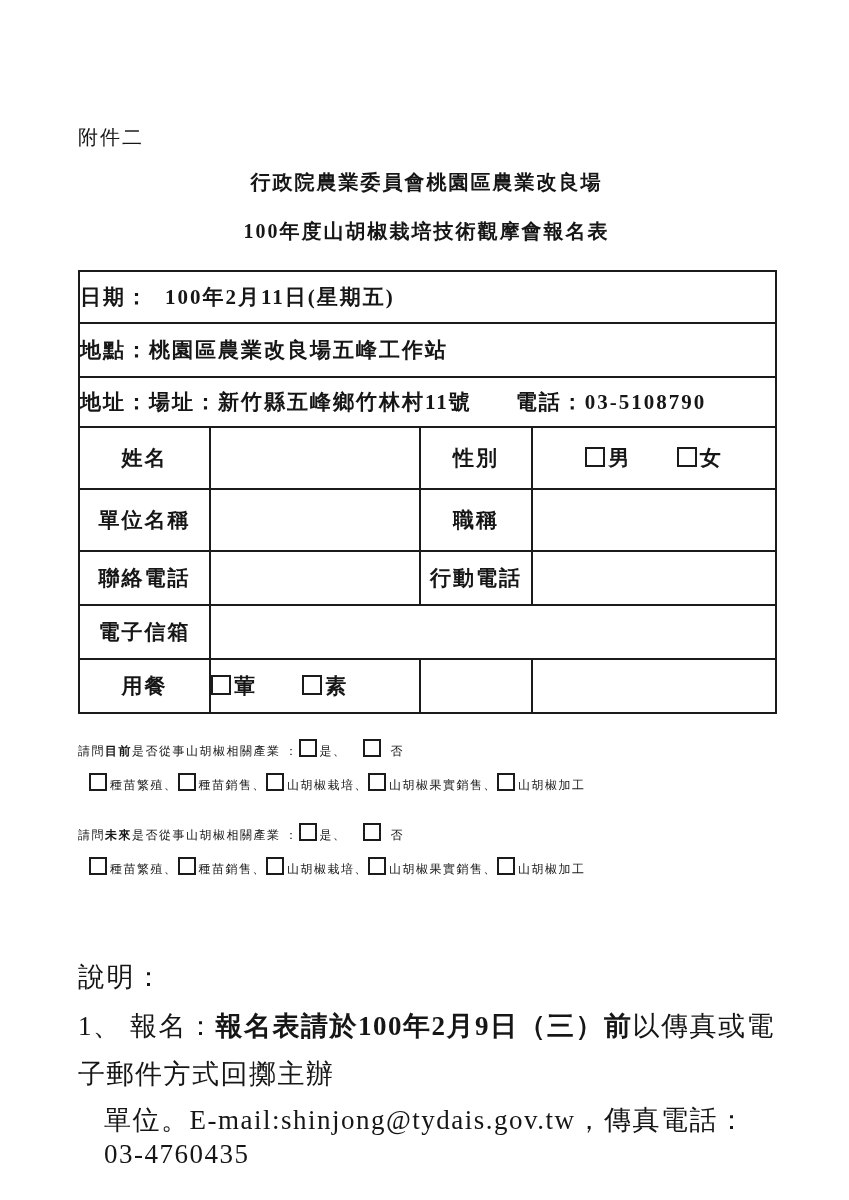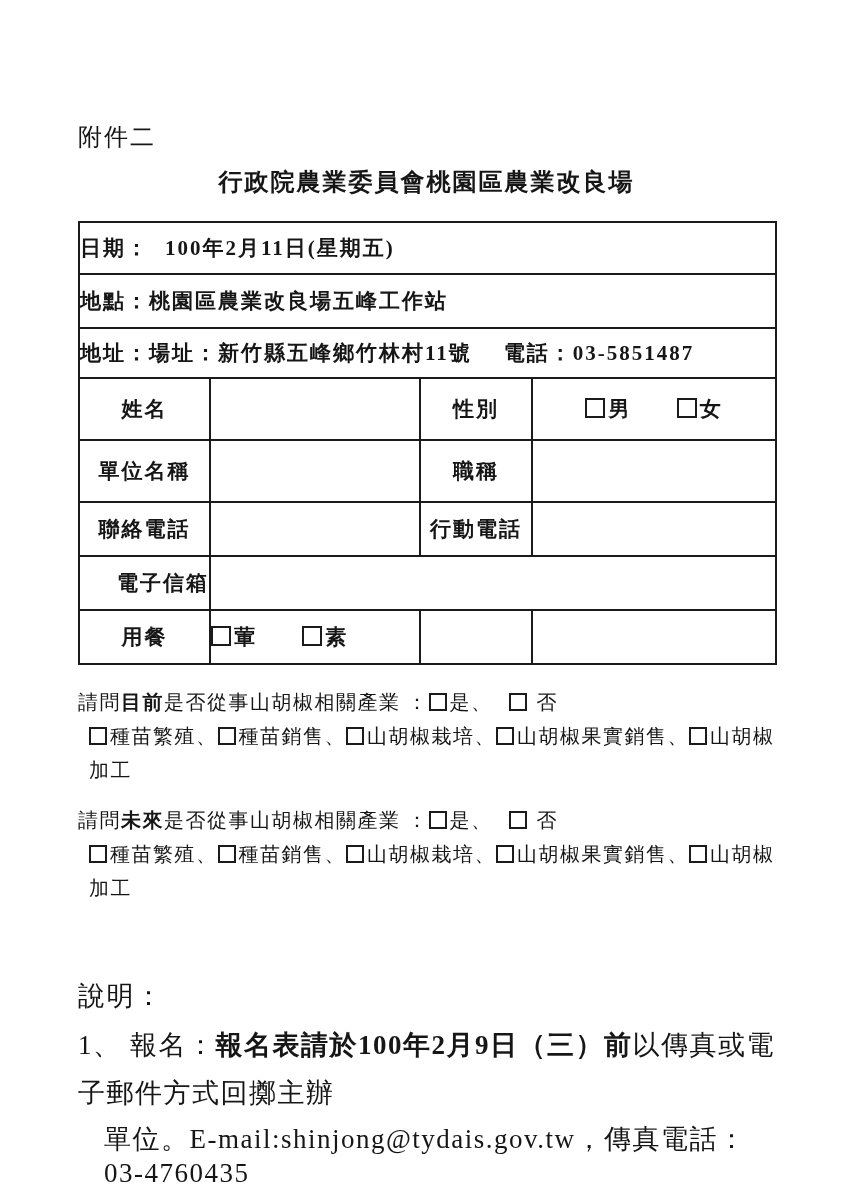--- a/index.html
+++ b/index.html
@@ -4,59 +4,59 @@
 <style>
   html,body{margin:0;padding:0;}
   body{
     width:849px;height:1200px;
     background:#ffffff;color:#161616;
     font-family:"Liberation Serif","DejaVu Serif",serif;
     overflow:hidden;
   }
   .page{padding:124px 74px 0 78px;box-sizing:border-box;}
 
-  .attachment{font-size:24px;line-height:26px;letter-spacing:2px;}
+  .attachment{font-size:20px;line-height:26px;letter-spacing:2px;}
 
   .titles{text-align:center;margin-top:7px;}
-  .title{font-size:24px;font-weight:bold;letter-spacing:2px;line-height:33px;margin:16px;}
+  .title{font-size:20px;font-weight:bold;letter-spacing:2px;line-height:33px;margin:16px;}
 
   table.reg{
     border-collapse:collapse;table-layout:fixed;
     width:697px;margin-top:22px;
   }
   table.reg td{
     border:2px solid #1b1b1b;
     font-size:21px;font-weight:bold;letter-spacing:2px;
     padding:0;overflow:hidden;
   }
   td.info{padding-left:11px;}
   td.lbl{text-align:center;}
   .r1 td{height:50px;}
   .r2 td{height:52px;}
   .r3 td{height:48px;}
   .r4 td{height:60px;}
   .r5 td{height:60px;}
   .r6 td{height:52px;}
-  .r7 td{height:52px;text-align:right;}
+  .r7 td{height:52px;}
   .r8 td{height:52px;}
   .val-gap{margin-left:16px;}
-  .phone-gap{margin-left:32px;}
+  .phone-gap{margin-left:44px;}
   td.gender-cell{text-align:center;}
   td.meal-cell{padding-left:20px;}
   .pair2{margin-left:38px;}
 
   .cb{
     display:inline-block;box-sizing:border-box;
     width:20px;height:20px;
     border:2px solid #1b1b1b;background:#fff;
     vertical-align:-2px;margin-right:3px;
   }
   .cb-sm{width:18px;height:18px;}
 
-  .q{font-size:20px;letter-spacing:1.5px;line-height:34px;font-weight:400;}
+  .q{font-size:12px;letter-spacing:1.5px;line-height:34px;font-weight:400;}
   .q1{margin-top:20px;}
   .q2{margin-top:16px;}
   .q b{font-weight:bold;}
   .cb-no{margin-left:16px;margin-right:10px;}
   .opt-line{padding-left:11px;}
 
   .notes{font-size:27px;letter-spacing:1.5px;}
   .notes-heading{margin-top:76px;line-height:30px;}
   .note-item{margin-top:10px;line-height:48px;}
   .note-num{display:inline-block;width:52px;}
@@ -66,38 +66,39 @@
 </style>
 </head>
 <body>
 
 <div class="page">
 
   <div class="attachment">附件二</div>
 
   <div class="titles">
     <h1 class="title">行政院農業委員會桃園區農業改良場</h1>
+    <h2 class="title">100年度山胡椒栽培技術觀摩會報名表</h2>
   </div>
 
   <table class="reg">
     <colgroup>
       <col style="width:131px">
         <col style="width:210px">
         <col style="width:112px">
         <col style="width:244px">
     </colgroup>
     <tbody>
         <tr class="r1">
       <td class="info" colspan="4"><span>日期：</span><span class="val-gap">100年2月11日(星期五)</span></td>
     </tr>
     <tr class="r2">
       <td class="info" colspan="4"><span>地點：</span><span>桃園區農業改良場五峰工作站</span></td>
     </tr>
     <tr class="r3">
-      <td class="info" colspan="4"><span>地址：</span><span>場址：新竹縣五峰鄉竹林村11號</span><span class="phone-gap">電話：</span><span>03-5851487</span></td>
+      <td class="info" colspan="4"><span>地址：</span><span>場址：新竹縣五峰鄉竹林村11號</span><span class="phone-gap">電話：</span><span>03-5108790</span></td>
     </tr>
     <tr class="r4">
       <td class="lbl">姓名</td>
       <td></td>
       <td class="lbl">性別</td>
       <td class="gender-cell">
         <span class="cb"></span><span>男</span>
         <span class="cb pair2"></span><span>女</span>
       </td>
     </tr>

